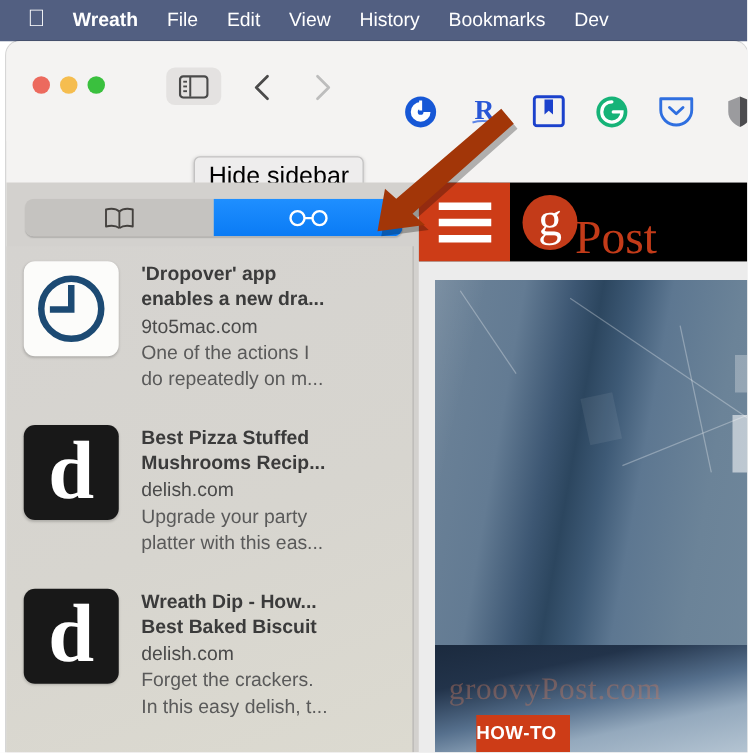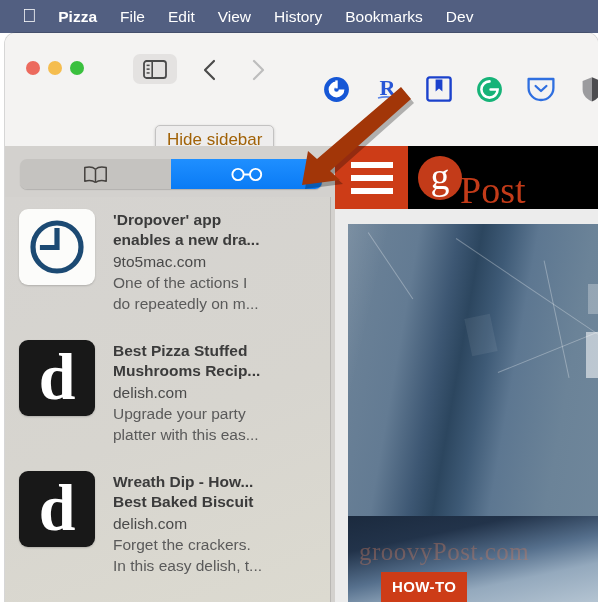--- a/index.html
+++ b/index.html
@@ -135,22 +135,22 @@
 
   
   .tooltip {
     position: absolute;
     top: 92px;
     left: 150px;
     background: #eeeded;
     border: 1px solid #c3c2c2;
     border-radius: 5px;
     padding: 4px 11px 6px 11px;
-    font-size: 17px;
-    color: #a16207;
+    font-size: 20px;
+    color: #000000;
     box-shadow: 0 1px 3px rgba(0,0,0,0.18);
     white-space: nowrap;
   }
 
   
   .content-wrap {
     position: absolute;
     top: 113px;
     left: 0;
     width: 593px;
@@ -380,21 +380,21 @@
   }
   .howto-badge {
     position: absolute;
     left: 33px;
     bottom: 0px;
     background: #cd3c17;
     color: #ffffff;
     font-size: 15px;
     font-weight: bold;
     letter-spacing: 0.4px;
-    padding: 6px 11px 7px 11px;
+    padding: 6px 11px 7px 0;
   }
   .page-scrollbar {
     position: absolute;
     top: 78px;
     right: 0;
     width: 7px;
     height: 378px;
     background: transparent;
   }
 
@@ -408,21 +408,21 @@
     pointer-events: none;
   }
 </style>
 </head>
 <body>
 
 <div id="screen">
 
   <div class="menubar">
     <span class="apple-logo"></span>
-    <span class="mb-item bold">Pizza</span>
+    <span class="mb-item bold">Wreath</span>
     <span class="mb-item">File</span>
     <span class="mb-item">Edit</span>
     <span class="mb-item">View</span>
     <span class="mb-item">History</span>
     <span class="mb-item">Bookmarks</span>
     <span class="mb-item">Dev</span>
   </div>
 
   <div class="window">
 

